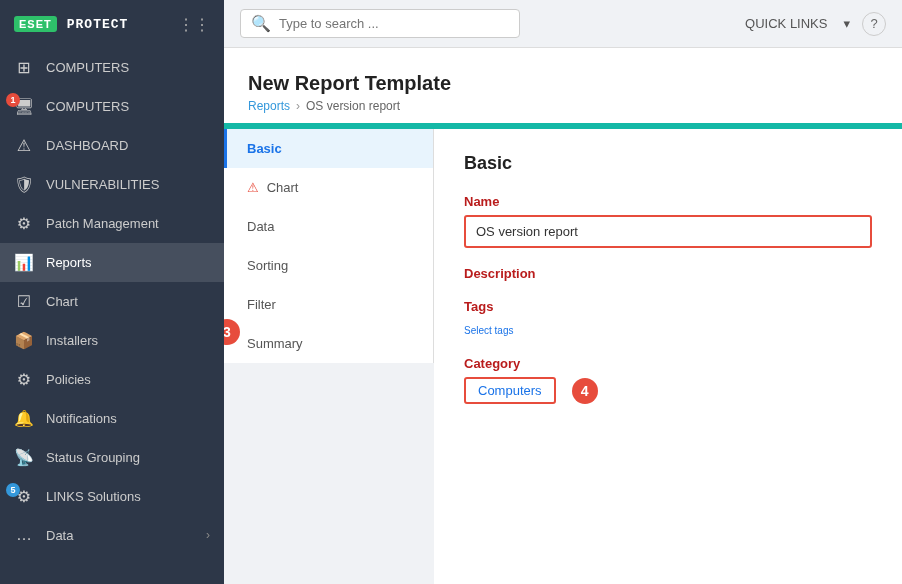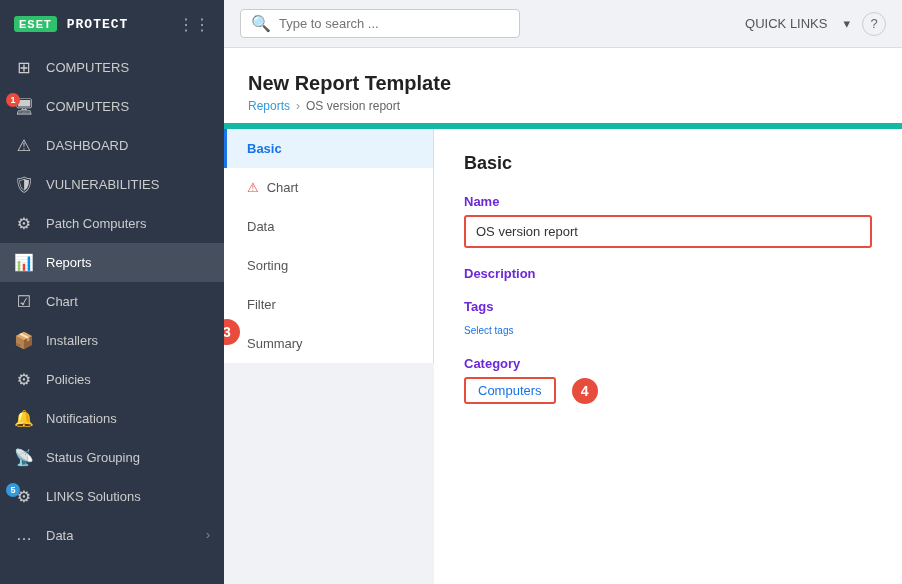--- a/index.html
+++ b/index.html
@@ -267,21 +267,21 @@
       margin-bottom: 20px;
     }
 
     .form-group {
       margin-bottom: 18px;
     }
 
     .form-label {
       font-size: 13px;
       font-weight: 600;
-      color: #6d28d9;
+      color: #b91c1c;
       margin-bottom: 6px;
       display: block;
     }
 
     .form-input {
       width: 100%;
       padding: 7px 10px;
       border: 1px solid #ccc;
       border-radius: 3px;
       font-size: 13px;
@@ -369,21 +369,21 @@
     <span>DASHBOARD</span>
   </div>
 
   <div class="sidebar-item">
     <span class="item-icon">🛡</span>
     <span>VULNERABILITIES</span>
   </div>
 
   <div class="sidebar-item">
     <span class="item-icon">⚙</span>
-    <span>Patch Computers</span>
+    <span>Patch Management</span>
   </div>
 
   <div class="sidebar-item active">
     <span class="item-icon">📊</span>
     <span>Reports</span>
   </div>
 
   <div class="sidebar-item">
     <span class="item-icon">☑</span>
     <span>Chart</span>

